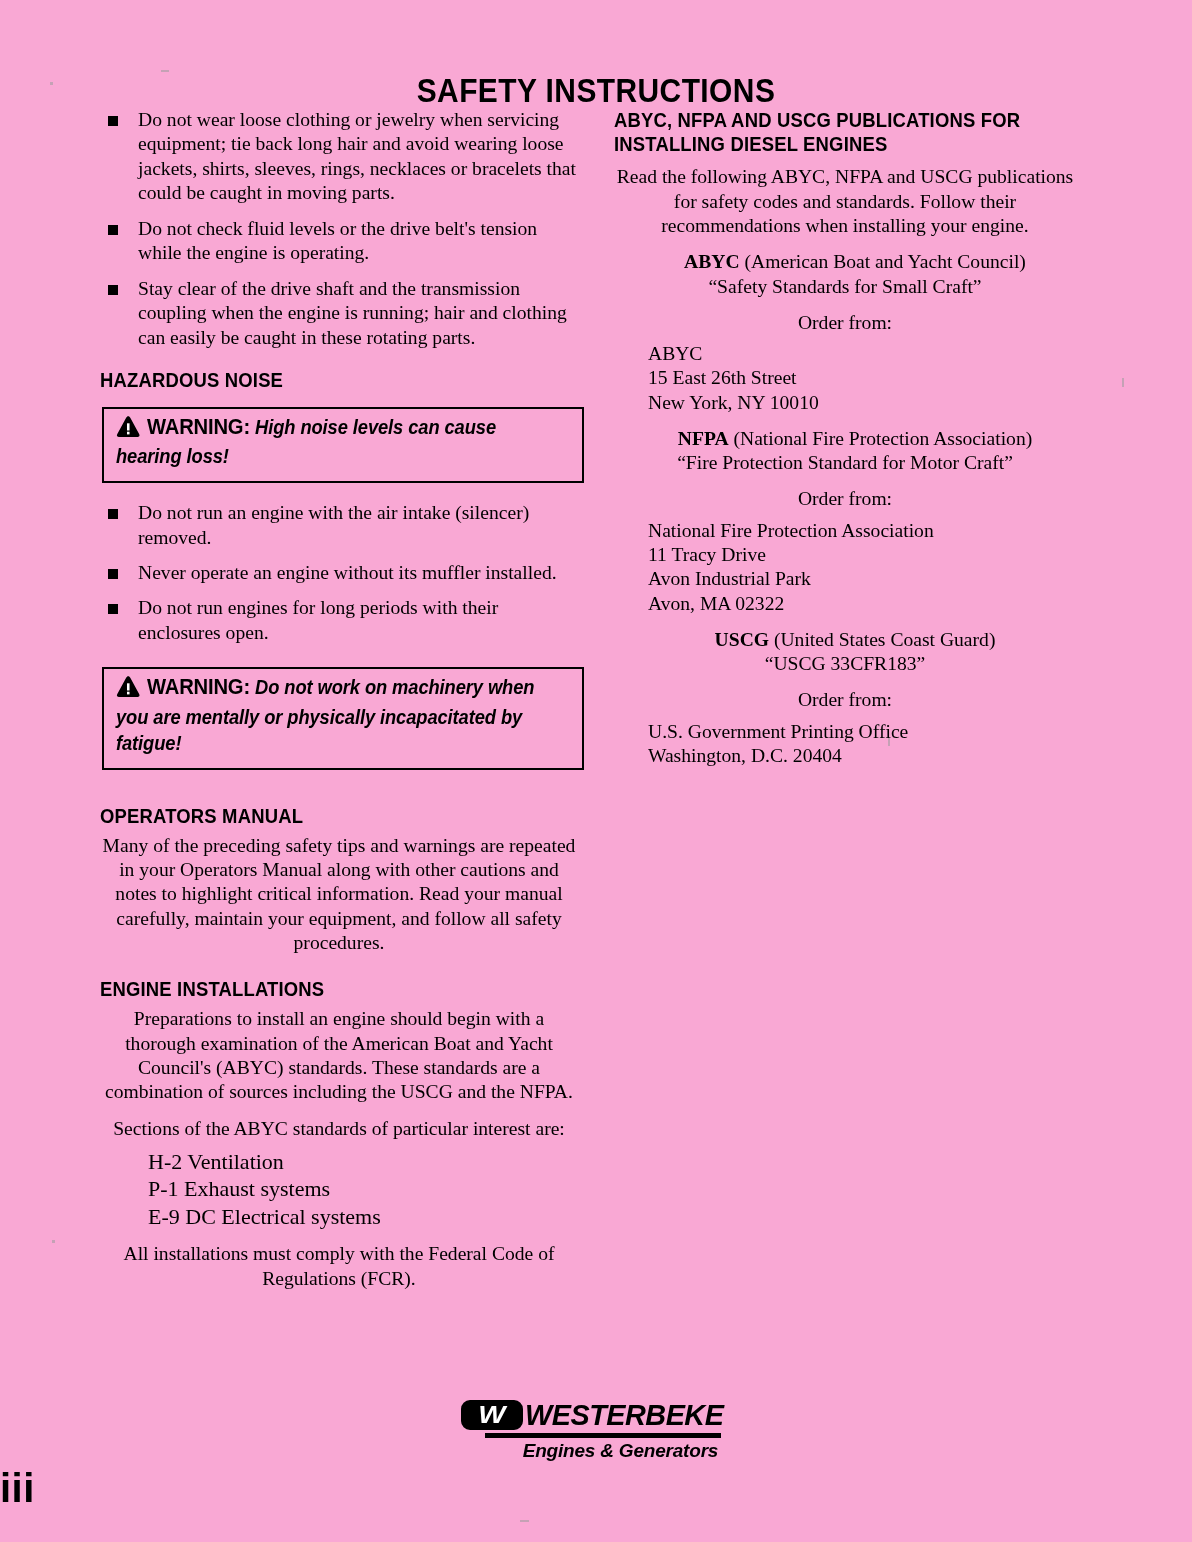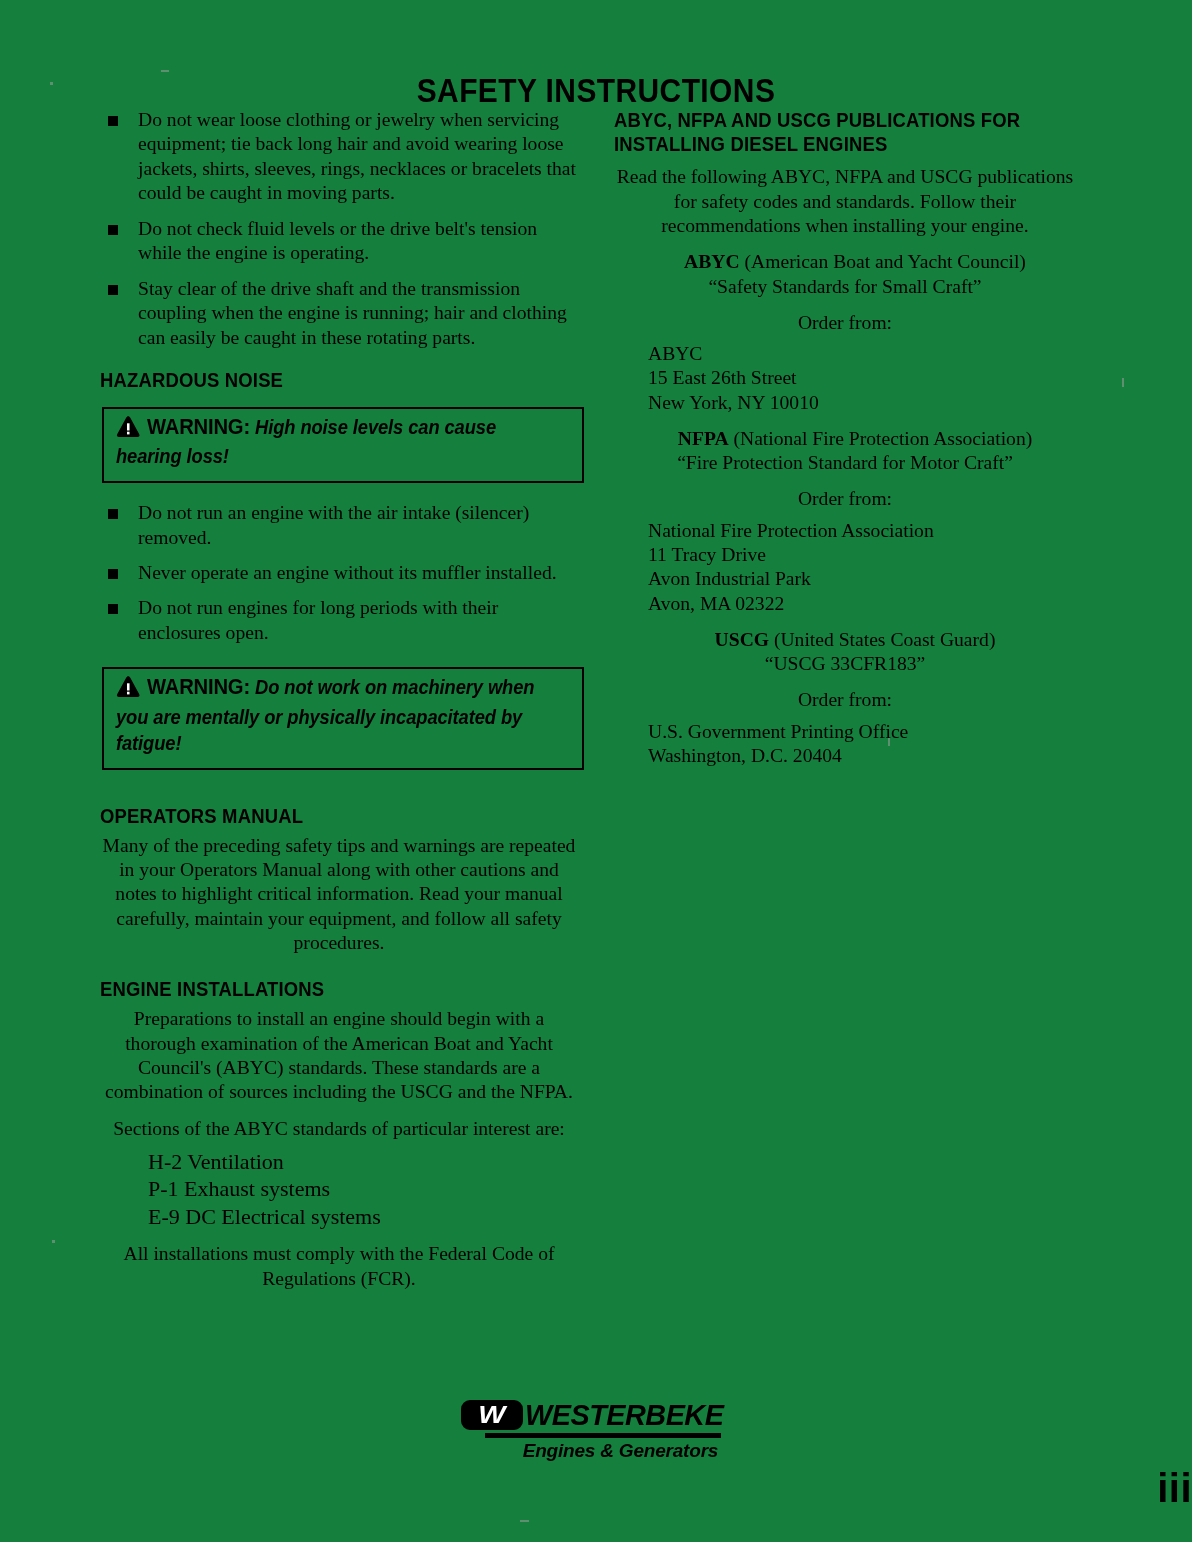--- a/index.html
+++ b/index.html
@@ -12,21 +12,21 @@
     height: 1542px;
     position: relative;
     font-family: "Liberation Serif", "DejaVu Serif", serif;
     color: #000000;
     overflow: hidden;
   }
 
   .page {
     position: absolute;
     inset: 0;
-    background: #15803d;
+    background: #f9a8d4;
   }
 
   
   .page-title {
     position: absolute;
     top: 48px;
     left: 0;
     width: 1192px;
     text-align: center;
     font-family: "Liberation Sans Narrow", "Liberation Sans", sans-serif;
@@ -201,21 +201,21 @@
     font-size: 19px;
     margin-left: 62px;
     margin-top: 2px;
     letter-spacing: -0.2px;
   }
   .page-num {
     position: absolute;
     left: 0;
     top: 1466px;
     width: 1192px;
-    text-align: right;
+    text-align: left;
     font-family: "Liberation Sans Narrow", "Liberation Sans", sans-serif;
     font-weight: bold;
     font-size: 40px;
     letter-spacing: 0.5px;
   }
 
   
   .speck {
     position: absolute;
     background: #9a9a9a;

